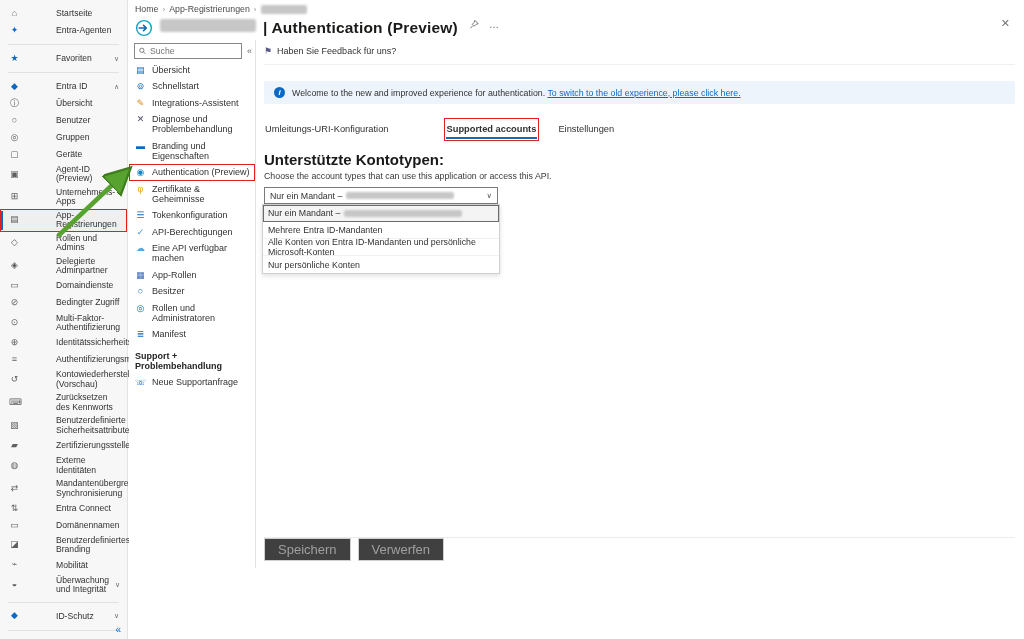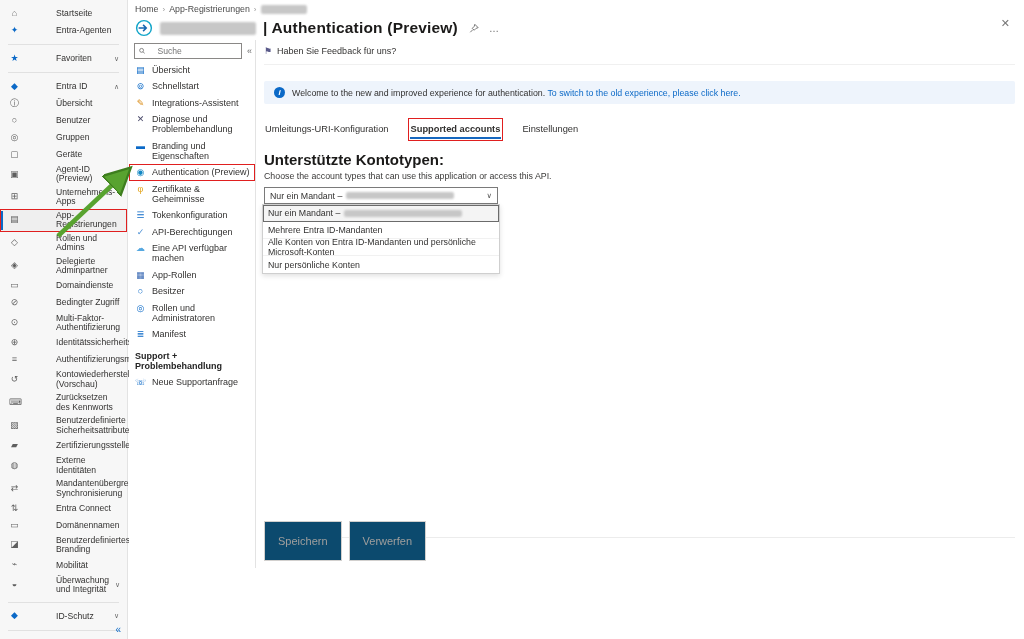--- a/index.html
+++ b/index.html
@@ -22,73 +22,73 @@
   .annot-red { outline:1.6px solid #e01f1f; outline-offset:-1px; }
   .sb-collapse { position:absolute; right:6px; bottom:4px; color:#0b69c7; font-size:10px; cursor:pointer; }
   .sb-row.blurred .lbl .redact { width:34px; height:8px; }
   .sb-row.blurred .ic { filter:blur(1.5px); color:#2f6fbd; }
 
   
   .content { position:absolute; left:129px; top:0; right:0; height:568px; }
   .crumbs { padding:4px 0 0 6px; font-size:8.8px; color:#4a4a4a; display:flex; align-items:center; gap:4px; }
   .crumbs .sep { color:#9a9a9a; font-size:8px; }
   .crumbs .chip { width:46px; height:9px; }
-  .titlebar { display:flex; align-items:center; gap:7px; padding:5px 0 4px 6px; }
+  .titlebar { display:flex; align-items:flex-start; gap:7px; padding:5px 0 4px 6px; }
   .app-icon { width:18px; height:18px; flex:0 0 18px; }
   .title-chip { width:96px; height:13px; }
   .page-title { font-size:15.5px; font-weight:bold; color:#1b1a19; letter-spacing:.2px; }
   .title-tools { color:#6a6a6a; font-size:10px; display:flex; gap:10px; margin-left:4px; }
   .close-x { position:absolute; top:17px; right:14px; color:#767676; font-size:11px; cursor:pointer; }
 
   
   .panel { position:absolute; left:0; top:40px; width:127px; bottom:0; border-right:1px solid #e3e3e3;
     background:#fff; font-size:9px; }
   .search-row { display:flex; align-items:center; gap:5px; padding:3px 3px 3px 5px; }
-  .search-box { flex:1; display:flex; align-items:center; gap:12px; border:1px solid #8a8886; height:16px;
+  .search-box { flex:1; display:flex; align-items:center; gap:4px; border:1px solid #8a8886; height:16px;
     padding:0 4px; background:#fff; }
   .search-box input { border:0; outline:0; width:100%; font-size:8.6px; font-family:inherit; color:#323130; }
   .panel-collapse { color:#6a6a6a; font-size:9px; cursor:pointer; }
   .p-row { display:flex; align-items:flex-start; gap:6px; padding:3px 3px 3px 6px; min-height:15px;
     cursor:pointer; line-height:1.15; position:relative; }
   .p-row .ic { width:11px; flex:0 0 11px; text-align:center; font-size:9px; }
   .p-sec { font-weight:bold; font-size:9px; padding:8px 0 3px 6px; color:#242424; }
   .p-sec:first-of-type { padding-top:6px; }
 
   
   .main { position:absolute; left:127px; top:40px; right:0; bottom:0; background:#fff; padding:0 9px 0 8px; }
   .feedback { display:flex; align-items:center; gap:5px; font-size:9px; color:#323130; padding-top:6px; cursor:pointer; }
   .feedback .ic { color:#5a5a8a; font-size:9px; }
   .main-hr { height:1px; background:#f0f0f0; margin-top:8px; }
   .banner { margin-top:16px; background:#eef4fc; border-radius:2px; display:flex; align-items:center; gap:7px;
     padding:6px 10px; font-size:8.8px; color:#323130; }
   .info-dot { width:11px; height:11px; flex:0 0 11px; border-radius:50%; background:#0b69c7; color:#fff;
     font-size:8px; font-weight:bold; text-align:center; line-height:11px; font-style:italic; }
-  .banner a { color:#0b69c7; cursor:pointer;text-align:right; }
+  .banner a { color:#0b69c7; text-decoration:underline; cursor:pointer;text-align:right; }
   .tabs { display:flex; gap:20px; margin-top:16px; font-size:9.3px; }
   .tab { padding:4px 1px 5px; cursor:pointer; color:#323130; position:relative; }
-  .tab.active { font-weight:bold; }
+  .tab.active { font-weight:bold;margin-left:36px; }
   .tab.active::after { content:""; position:absolute; left:0; right:0; bottom:0; height:2px; background:#1567bf; }
   .tab.annot-red { outline-offset:1px; }
   .sec-title { font-size:15px; font-weight:bold; margin-top:12px; color:#1b1a19; }
   .sec-desc { font-size:8.8px; margin-top:3px; color:#3b3a39; }
   .selectbox { margin-top:6px; width:234px; height:17px; border:1px solid #7a7a7a; display:flex; align-items:center;
     padding:0 5px; font-size:8.8px; gap:4px; cursor:pointer; background:#fff; }
   .selectbox .chev { margin-left:auto; color:#555; font-size:7.5px; }
   .sel-chip { width:108px; height:7px; }
   .listbox { width:238px; margin-left:-2px; background:#fff; border:1px solid #cfcfcf;
     box-shadow:0 2px 5px rgba(0,0,0,.12); }
   .opt { display:flex; align-items:center; gap:4px; font-size:8.8px; padding:0 5px; height:17px;
     border-bottom:1px solid #f1f1f1; cursor:pointer; }
   .opt:last-child { border-bottom:0; }
   .opt.selected { background:#f4f4f4; outline:1px solid #6b6b6b; outline-offset:-1px; }
   .opt .redact { width:118px; height:7px; }
   .bottom-hr { position:absolute; left:8px; right:9px; bottom:30px; height:1px; background:#ececec; }
   .actions { position:absolute; left:8px; bottom:7px; display:flex; gap:7px; }
-  .btn { font-size:11px; font-family:inherit; color:#a19f9d; background:#0c4a6e; border:1px solid #d2d0ce;
-    padding:13px 13px; cursor:default; }
+  .btn { font-size:13px; font-family:inherit; color:#a19f9d; background:#404040; border:1px solid #d2d0ce;
+    padding:3px 13px; cursor:default; }
 
   
   .arrow-svg { position:absolute; left:0; top:0; pointer-events:none; z-index:50; }
 </style>
 </head>
 <body>
 
 <nav class="sidebar">
   <div id="sb-list">
       <div class="sb-row">

